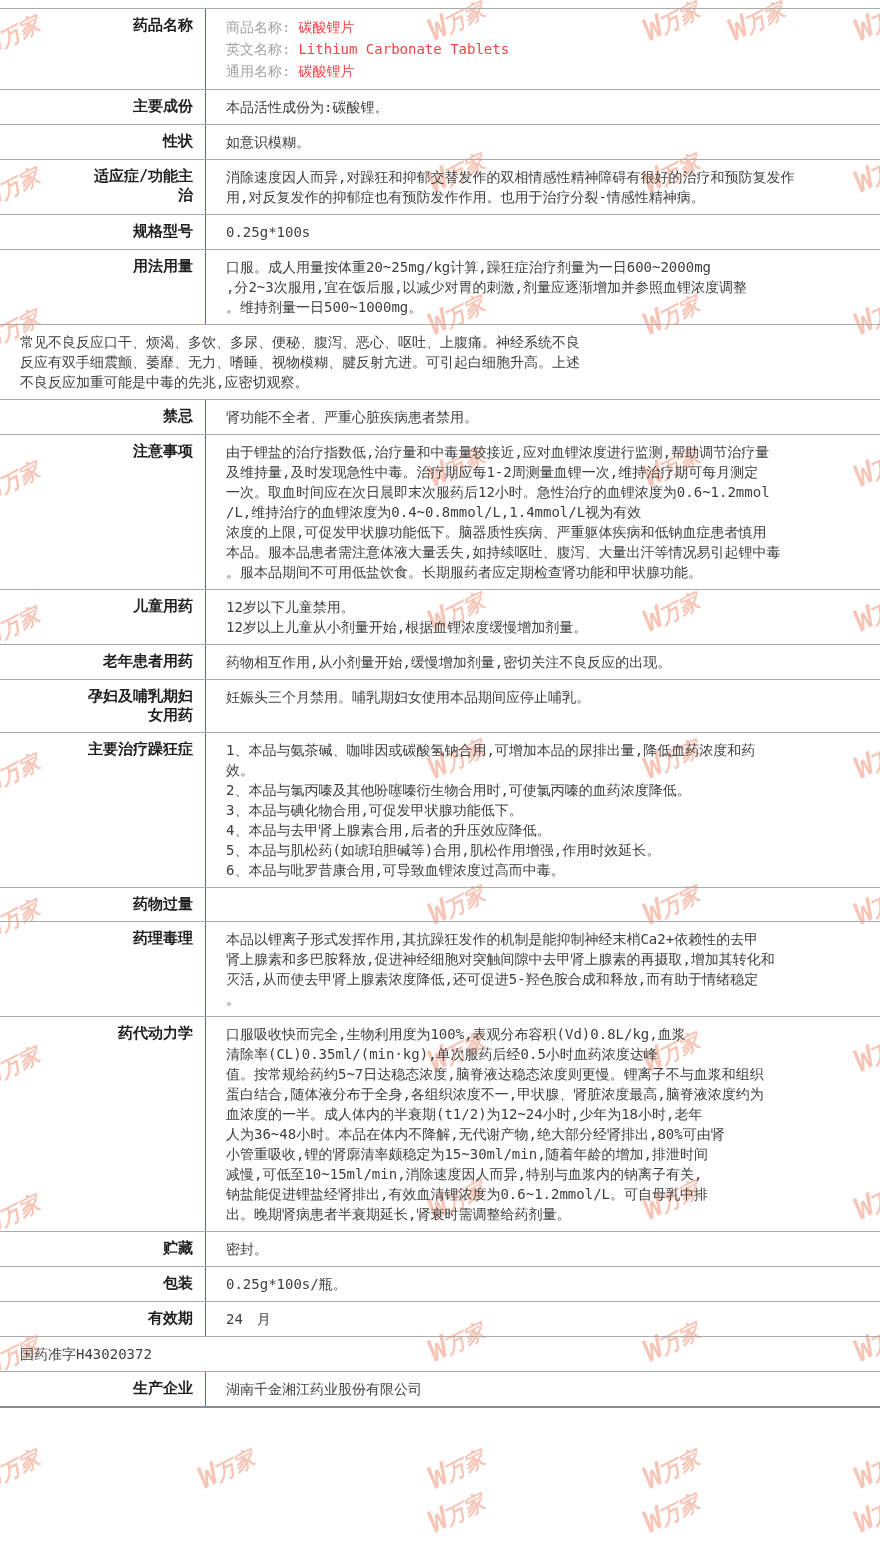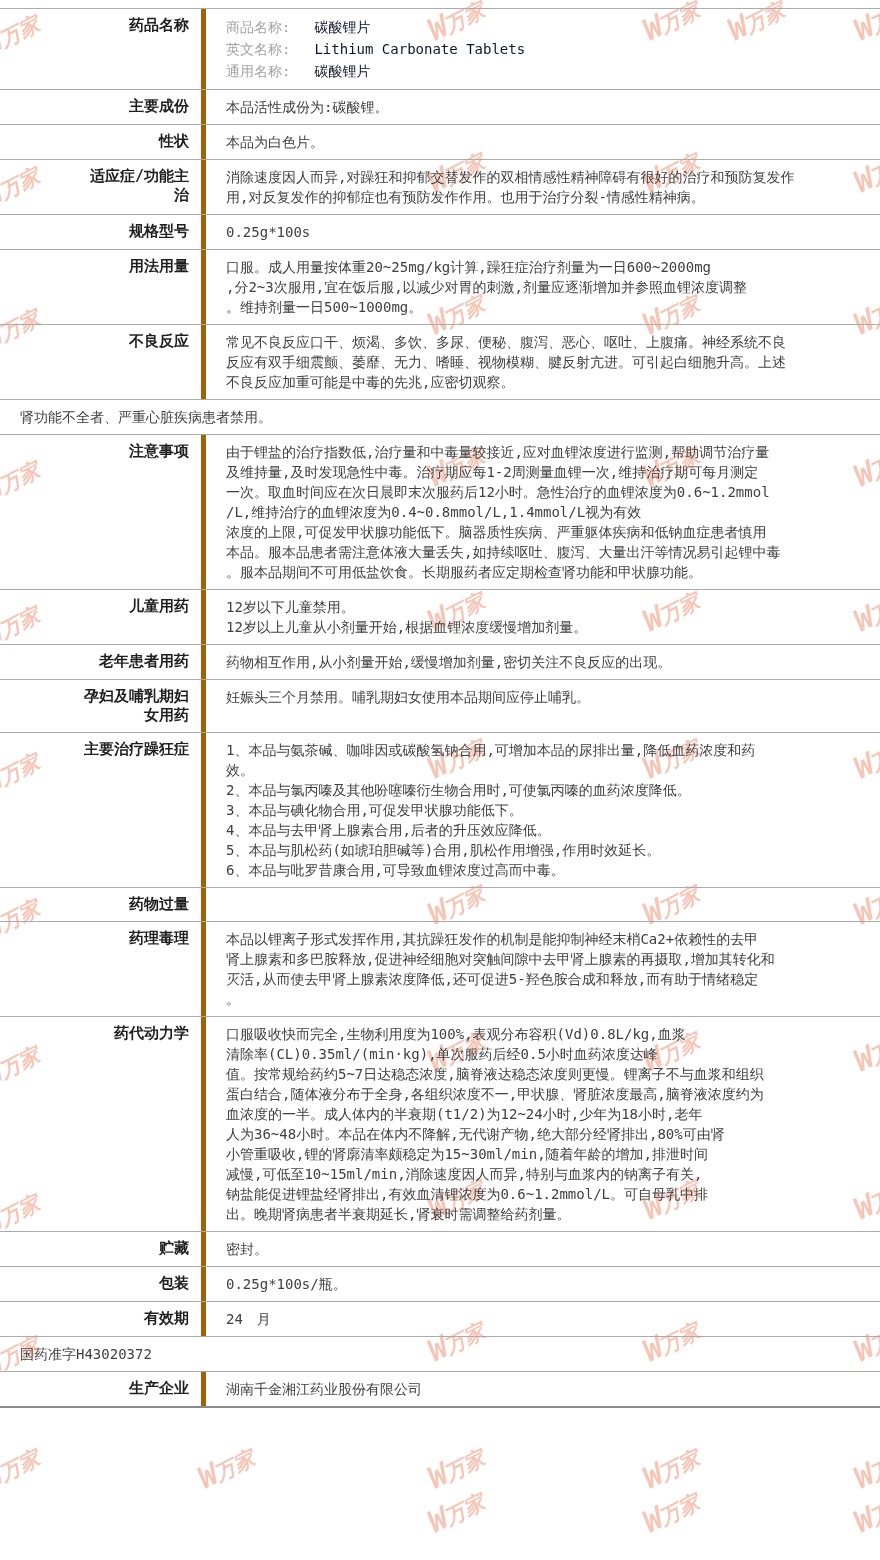--- a/index.html
+++ b/index.html
@@ -42,21 +42,21 @@
   }
   .t-row{
     display:flex;
     border-bottom:1px solid #ababab;
   }
   .t-row:last-child{border-bottom:none;}
   .cell-label{
     width:206px;
     flex:0 0 206px;
     box-sizing:border-box;
-    border-right:5px solid #a16207;
+    border-right:1px solid #a16207;
     display:flex;
     justify-content:flex-end;
     align-items:flex-start;
     padding:7px 12px 7px 0;
   }
   .label-text{
     display:inline-block;
     max-width:108px;
     text-align:right;
     font-size:15px;
@@ -72,22 +72,22 @@
     line-height:20px;
     color:#404040;
     white-space:pre-line;
     word-break:break-all;
   }
   .sub-line{
     white-space:normal;
     line-height:22px;
     font-size:14px;
   }
-  .sub-key{color:#a3a3a3;margin-right:24px;}
-  .sub-val{color:#0f172a;}
+  .sub-key{color:#a3a3a3;margin-right:8px;}
+  .sub-val{color:#ef4444;}
 </style>
 </head>
 <body>
 
 <div id="page">
   <div id="wm-layer">
       <div class="wm" style="left: -18px; top: 18px; color: rgb(238, 119, 84);"><span class="wm-w">W</span><span class="wm-rest">万家</span></div>
       <div class="wm" style="left: 427px; top: 4px; color: rgb(238, 119, 84);"><span class="wm-w">W</span><span class="wm-rest">万家</span></div>
       <div class="wm" style="left: 642px; top: 4px; color: rgb(238, 119, 84);"><span class="wm-w">W</span><span class="wm-rest">万家</span></div>
       <div class="wm" style="left: 853px; top: 4px; color: rgb(238, 119, 84);"><span class="wm-w">W</span><span class="wm-rest">万家</span></div>
@@ -147,21 +147,21 @@
       <div class="t-row">
         <div class="cell-label">
           <span class="label-text">主要成份</span>
         </div>
         <div class="cell-content">本品活性成份为:碳酸锂。</div>
       </div>
       <div class="t-row">
         <div class="cell-label">
           <span class="label-text">性状</span>
         </div>
-        <div class="cell-content">本品为白色片。</div>
+        <div class="cell-content">如意识模糊。</div>
       </div>
       <div class="t-row">
         <div class="cell-label">
           <span class="label-text">适应症/功能主治</span>
         </div>
         <div class="cell-content">消除速度因人而异,对躁狂和抑郁交替发作的双相情感性精神障碍有很好的治疗和预防复发作
 用,对反复发作的抑郁症也有预防发作作用。也用于治疗分裂-情感性精神病。</div>
       </div>
       <div class="t-row">
         <div class="cell-label">
@@ -171,28 +171,28 @@
       </div>
       <div class="t-row">
         <div class="cell-label">
           <span class="label-text">用法用量</span>
         </div>
         <div class="cell-content">口服。成人用量按体重20~25mg/kg计算,躁狂症治疗剂量为一日600~2000mg
 ,分2~3次服用,宜在饭后服,以减少对胃的刺激,剂量应逐渐增加并参照血锂浓度调整
 。维持剂量一日500~1000mg。</div>
       </div>
       <div class="t-row">
-        <div class="cell-label">
-          <span class="label-text">不良反应</span>
-        </div>
         <div class="cell-content">常见不良反应口干、烦渴、多饮、多尿、便秘、腹泻、恶心、呕吐、上腹痛。神经系统不良
 反应有双手细震颤、萎靡、无力、嗜睡、视物模糊、腱反射亢进。可引起白细胞升高。上述
 不良反应加重可能是中毒的先兆,应密切观察。</div>
       </div>
       <div class="t-row">
+        <div class="cell-label">
+          <span class="label-text">禁忌</span>
+        </div>
         <div class="cell-content">肾功能不全者、严重心脏疾病患者禁用。</div>
       </div>
       <div class="t-row">
         <div class="cell-label">
           <span class="label-text">注意事项</span>
         </div>
         <div class="cell-content">由于锂盐的治疗指数低,治疗量和中毒量较接近,应对血锂浓度进行监测,帮助调节治疗量
 及维持量,及时发现急性中毒。治疗期应每1-2周测量血锂一次,维持治疗期可每月测定
 一次。取血时间应在次日晨即末次服药后12小时。急性治疗的血锂浓度为0.6~1.2mmol
 /L,维持治疗的血锂浓度为0.4~0.8mmol/L,1.4mmol/L视为有效

